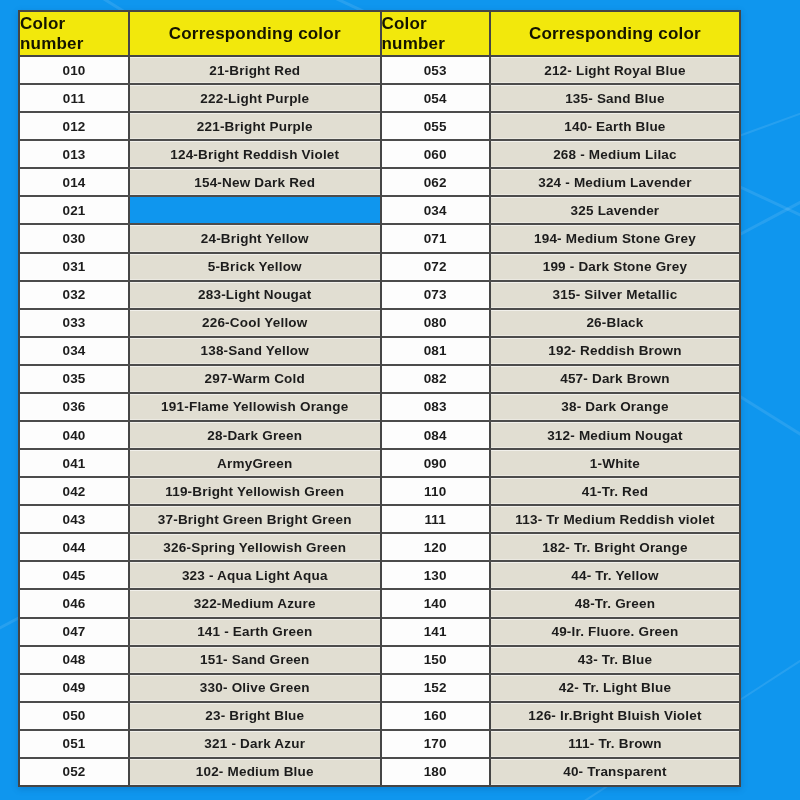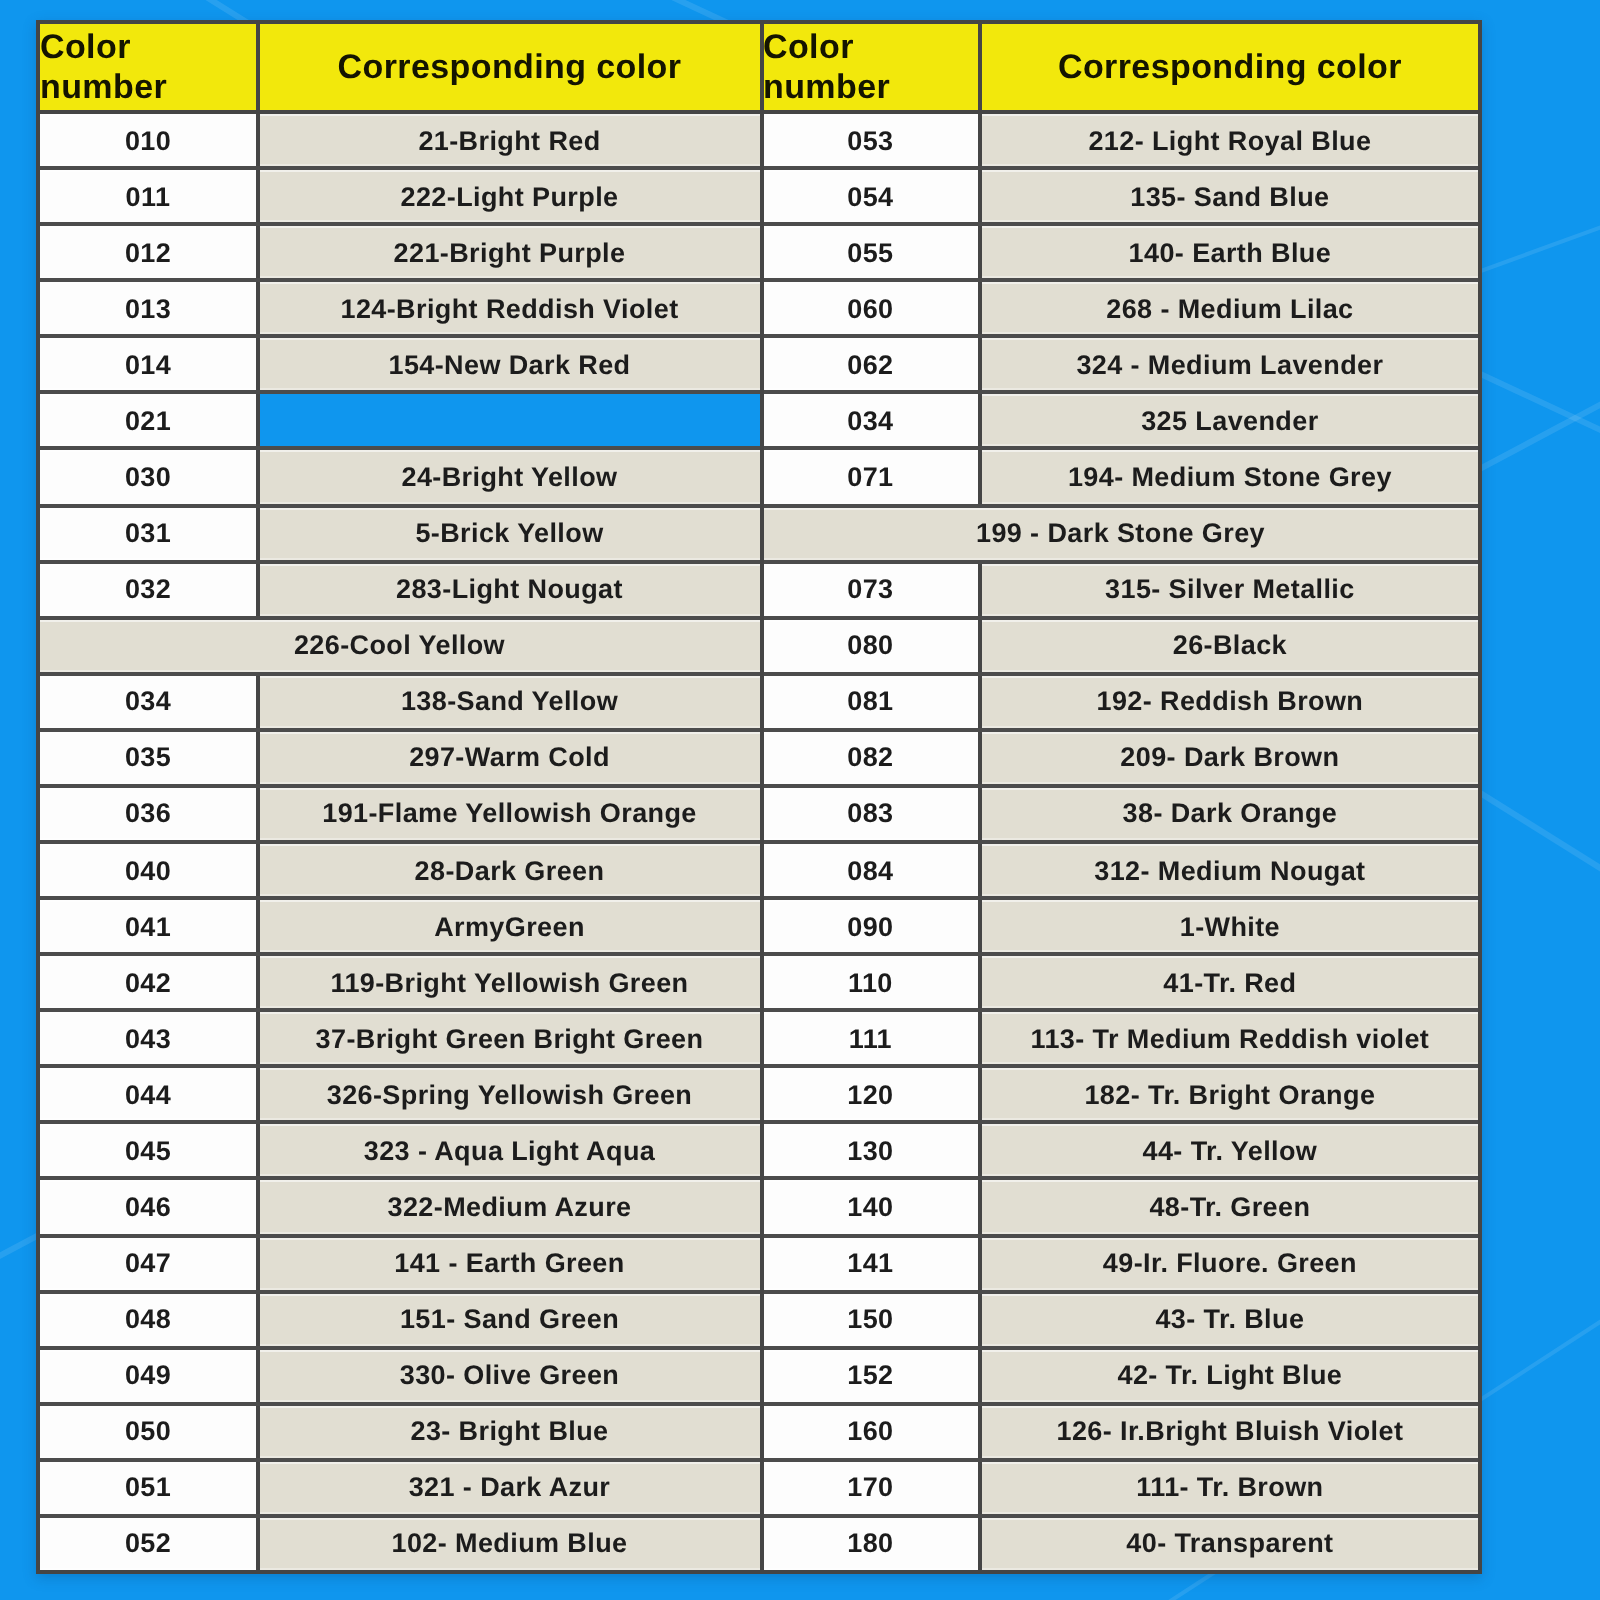--- a/index.html
+++ b/index.html
@@ -140,20 +140,21 @@
         </div>
         <div class="trow">
           <div class="cell num">031</div>
           <div class="cell color">5-Brick Yellow</div>
         </div>
         <div class="trow">
           <div class="cell num">032</div>
           <div class="cell color">283-Light Nougat</div>
         </div>
         <div class="trow">
+          <div class="cell num">033</div>
           <div class="cell color">226-Cool Yellow</div>
         </div>
         <div class="trow">
           <div class="cell num">034</div>
           <div class="cell color">138-Sand Yellow</div>
         </div>
         <div class="trow">
           <div class="cell num">035</div>
           <div class="cell color">297-Warm Cold</div>
         </div>
@@ -243,37 +244,38 @@
         </div>
         <div class="trow">
           <div class="cell num">034</div>
           <div class="cell color">325 Lavender</div>
         </div>
         <div class="trow">
           <div class="cell num">071</div>
           <div class="cell color">194- Medium Stone Grey</div>
         </div>
         <div class="trow">
+          <div class="cell num">072</div>
           <div class="cell color">199 - Dark Stone Grey</div>
         </div>
         <div class="trow">
           <div class="cell num">073</div>
           <div class="cell color">315- Silver Metallic</div>
         </div>
         <div class="trow">
           <div class="cell num">080</div>
           <div class="cell color">26-Black</div>
         </div>
         <div class="trow">
           <div class="cell num">081</div>
           <div class="cell color">192- Reddish Brown</div>
         </div>
         <div class="trow">
           <div class="cell num">082</div>
-          <div class="cell color">209- Dark Brown</div>
+          <div class="cell color">457- Dark Brown</div>
         </div>
         <div class="trow">
           <div class="cell num">083</div>
           <div class="cell color">38- Dark Orange</div>
         </div>
         <div class="trow">
           <div class="cell num">084</div>
           <div class="cell color">312- Medium Nougat</div>
         </div>
         <div class="trow">

